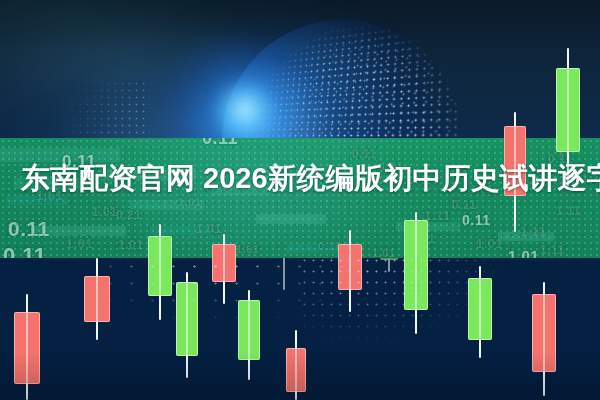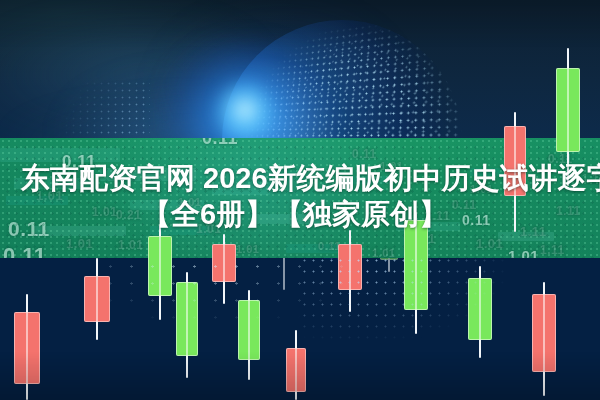--- a/index.html
+++ b/index.html
@@ -424,17 +424,16 @@
         <div class="wick" style="top: 0px; height: 138px;"></div>
         <div class="body" style="top: 20px; height: 84px;"></div>
       </div>
     </div>
 
   <div class="speckle speckle-bottom"></div>
   <div class="speckle speckle-mid"></div>
 
   <div class="headline">
     <div class="title-line-1">东南配资官网 2026新统编版初中历史试讲逐字稿</div>
-    <div class="title-line-2">【全6册】【独家原创】</div>
   </div>
 
   <div class="vignette"></div>
 </div>
 
 </body></html>

